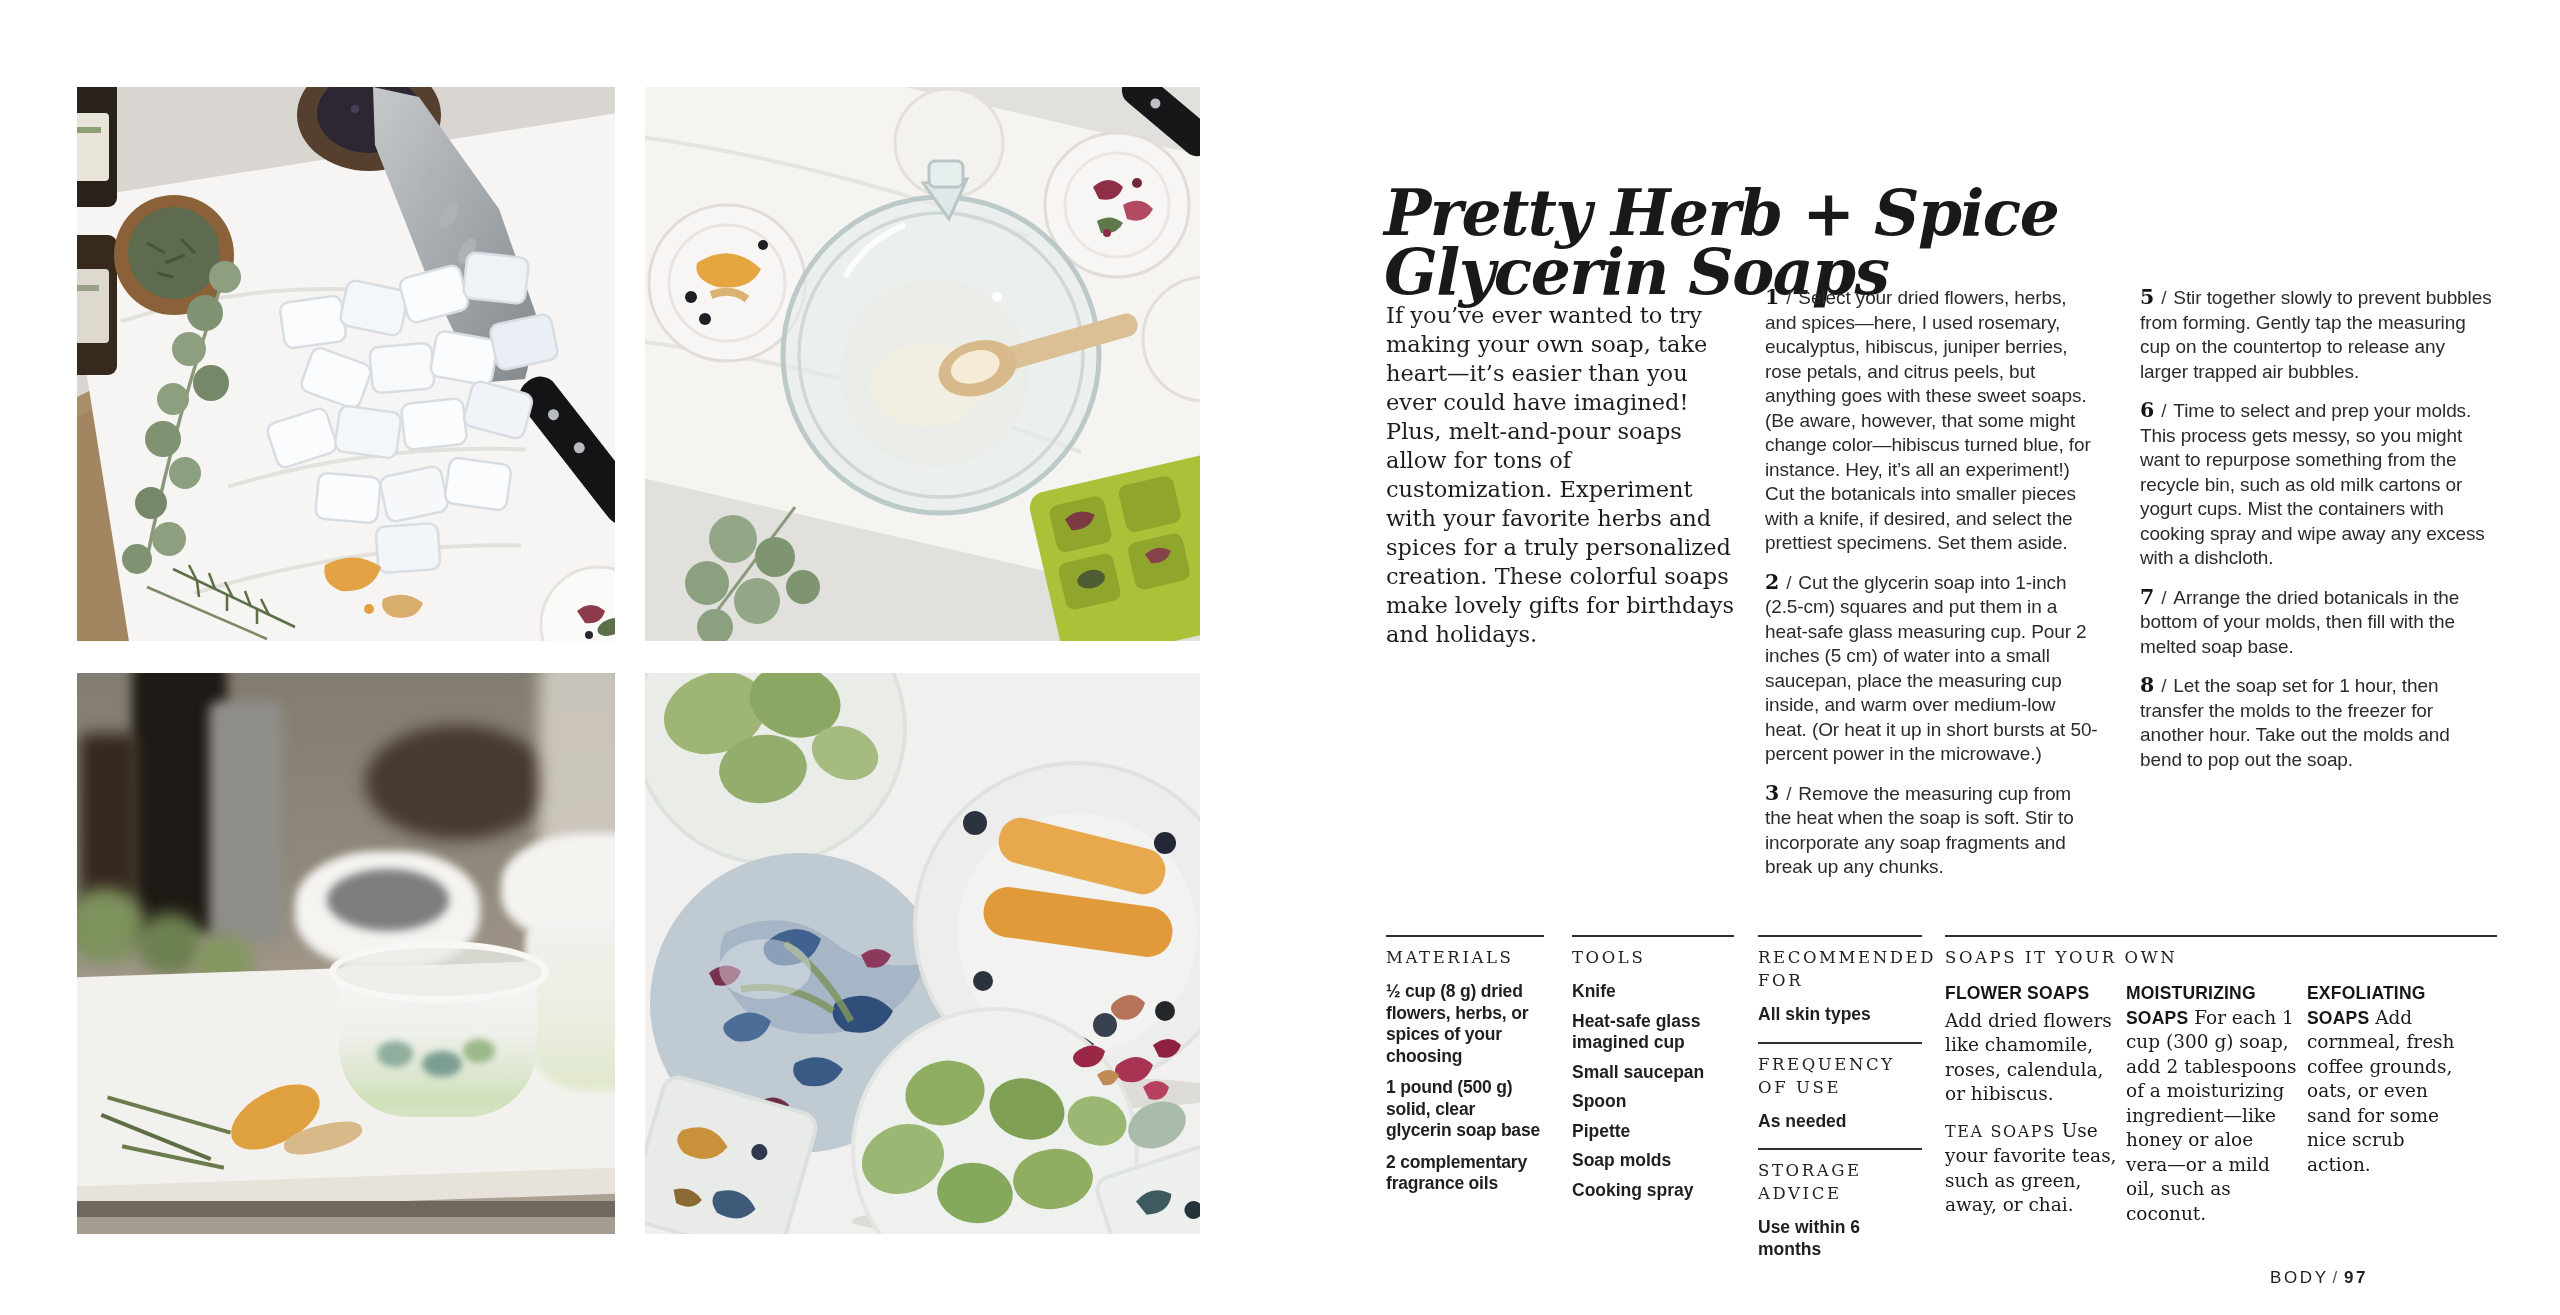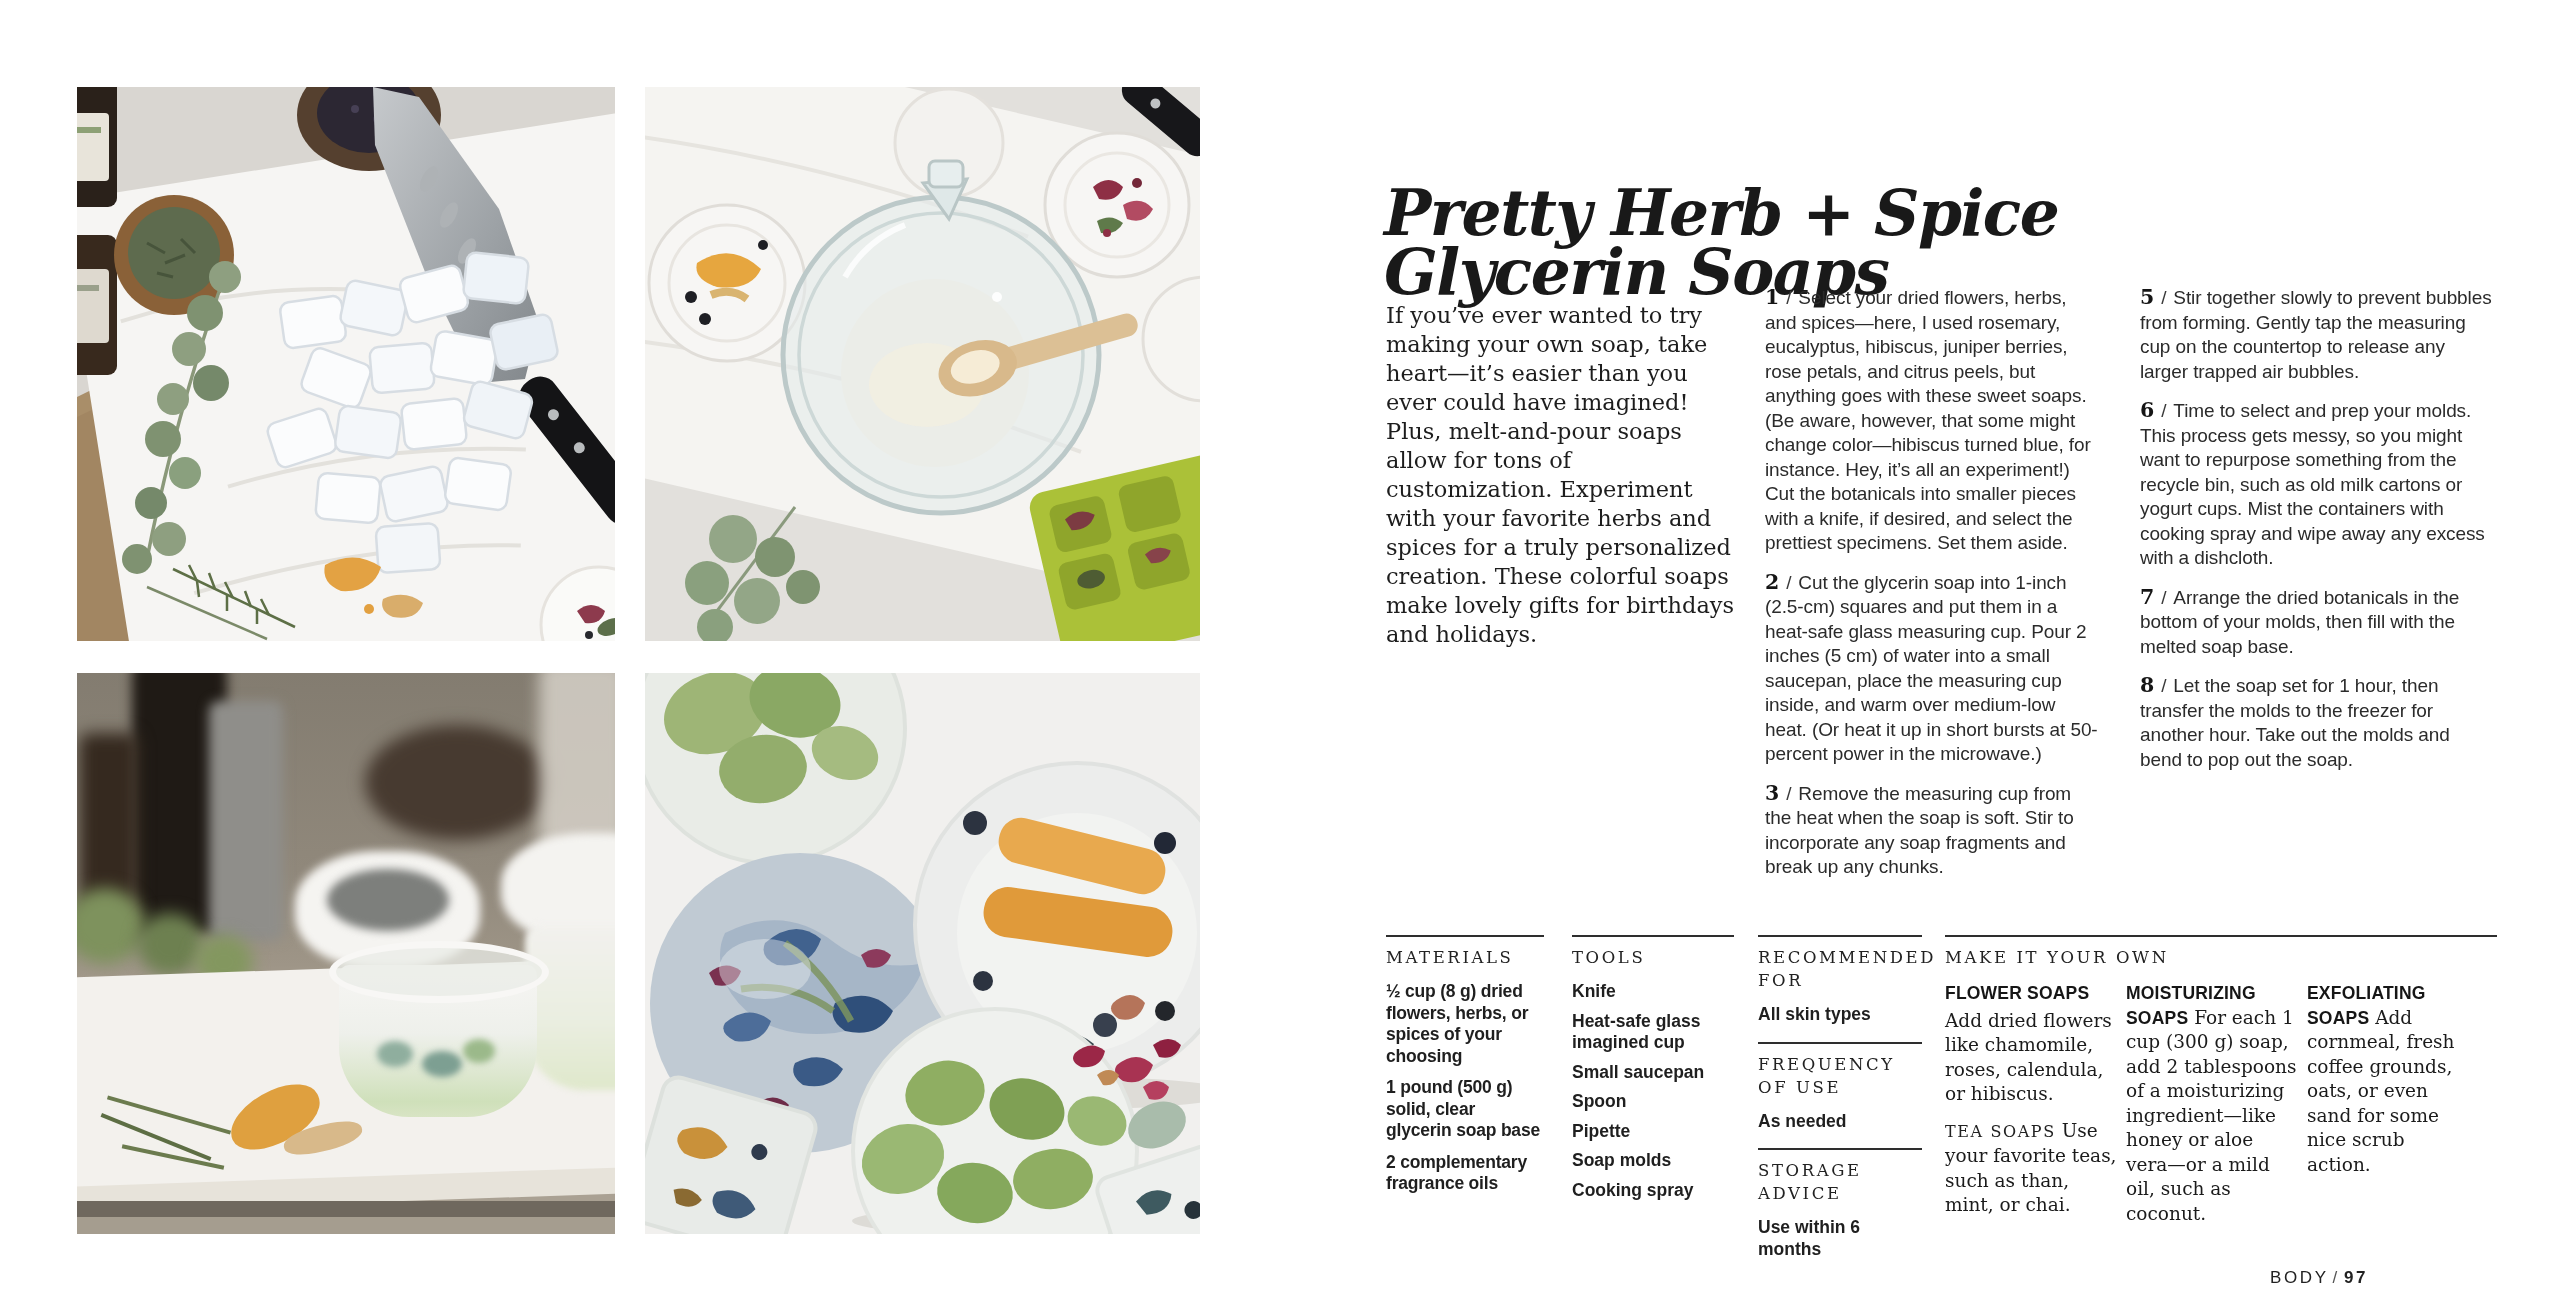--- a/index.html
+++ b/index.html
@@ -378,25 +378,25 @@
     </div>
     <div class="factgroup">
       <div class="rule"></div>
       <div class="sec-header">STORAGE ADVICE</div>
       <p class="value" style="width:120px;">Use within 6 months</p>
     </div>
   </div>
 
   <div class="colgroup" style="left:1945px;width:552px;">
     <div class="rule"></div>
-    <div class="sec-header">MAKE IT YOUR OWN</div>
+    <div class="sec-header">SOAPS IT YOUR OWN</div>
     <div class="miyo-cols">
       <div class="miyo-col">
         <p class="var"><span class="var-label block">FLOWER SOAPS</span><span>Add dried flowers like chamomile, roses, calendula, or hibiscus.</span></p>
-        <p class="var"><span class="tea-label">TEA SOAPS</span>&nbsp;<span>Use your favorite teas, such as than, mint, or chai.</span></p>
+        <p class="var"><span class="tea-label">TEA SOAPS</span>&nbsp;<span>Use your favorite teas, such as green, away, or chai.</span></p>
       </div>
       <div class="miyo-col">
         <p class="var"><span class="var-label">MOISTURIZING SOAPS</span>&nbsp;<span>For each 1 cup (300 g) soap, add 2 tablespoons of a moisturizing ingredient—like honey or aloe vera—or a mild oil, such as coconut.</span></p>
       </div>
       <div class="miyo-col last">
         <p class="var"><span class="var-label">EXFOLIATING SOAPS</span>&nbsp;<span>Add cornmeal, fresh coffee grounds, oats, or even sand for some nice scrub action.</span></p>
       </div>
     </div>
   </div>
 

